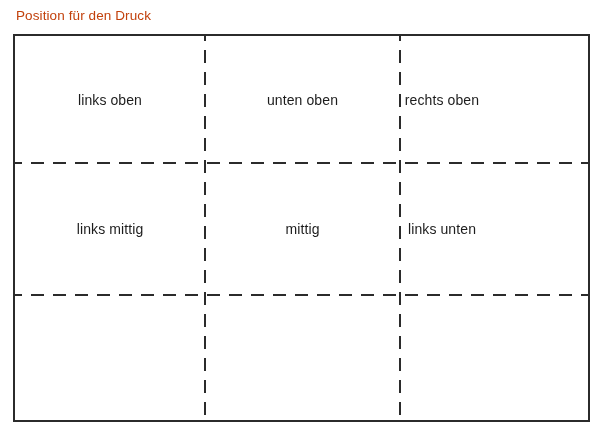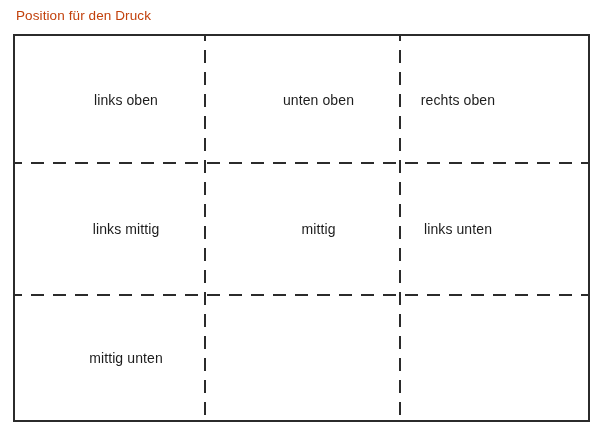--- a/index.html
+++ b/index.html
@@ -36,21 +36,21 @@
   .frame svg.dividers {
     position: absolute;
     left: 0;
     top: 0;
     width: 573px;
     height: 384px;
     display: block;
   }
   .cells {
     position: absolute;
-    left: 16px;
+    left: 0;
     top: 0;
     width: 469px;
     height: 384px;
     display: grid;
     grid-template-columns: 190px 195px auto;
     grid-template-rows: 127px 132px auto;
   }
   .cell {
     display: flex;
     align-items: center;
@@ -88,18 +88,15 @@
     </div>
     <div class="cell">
       <span class="cell-label">links mittig</span>
     </div>
     <div class="cell">
       <span class="cell-label">mittig</span>
     </div>
     <div class="cell">
       <span class="cell-label">links unten</span>
     </div>
-    <div class="cell">
-      <span class="cell-label">mittig unten</span>
-    </div>
   </div>
 
 </div>
 
 </body></html>

